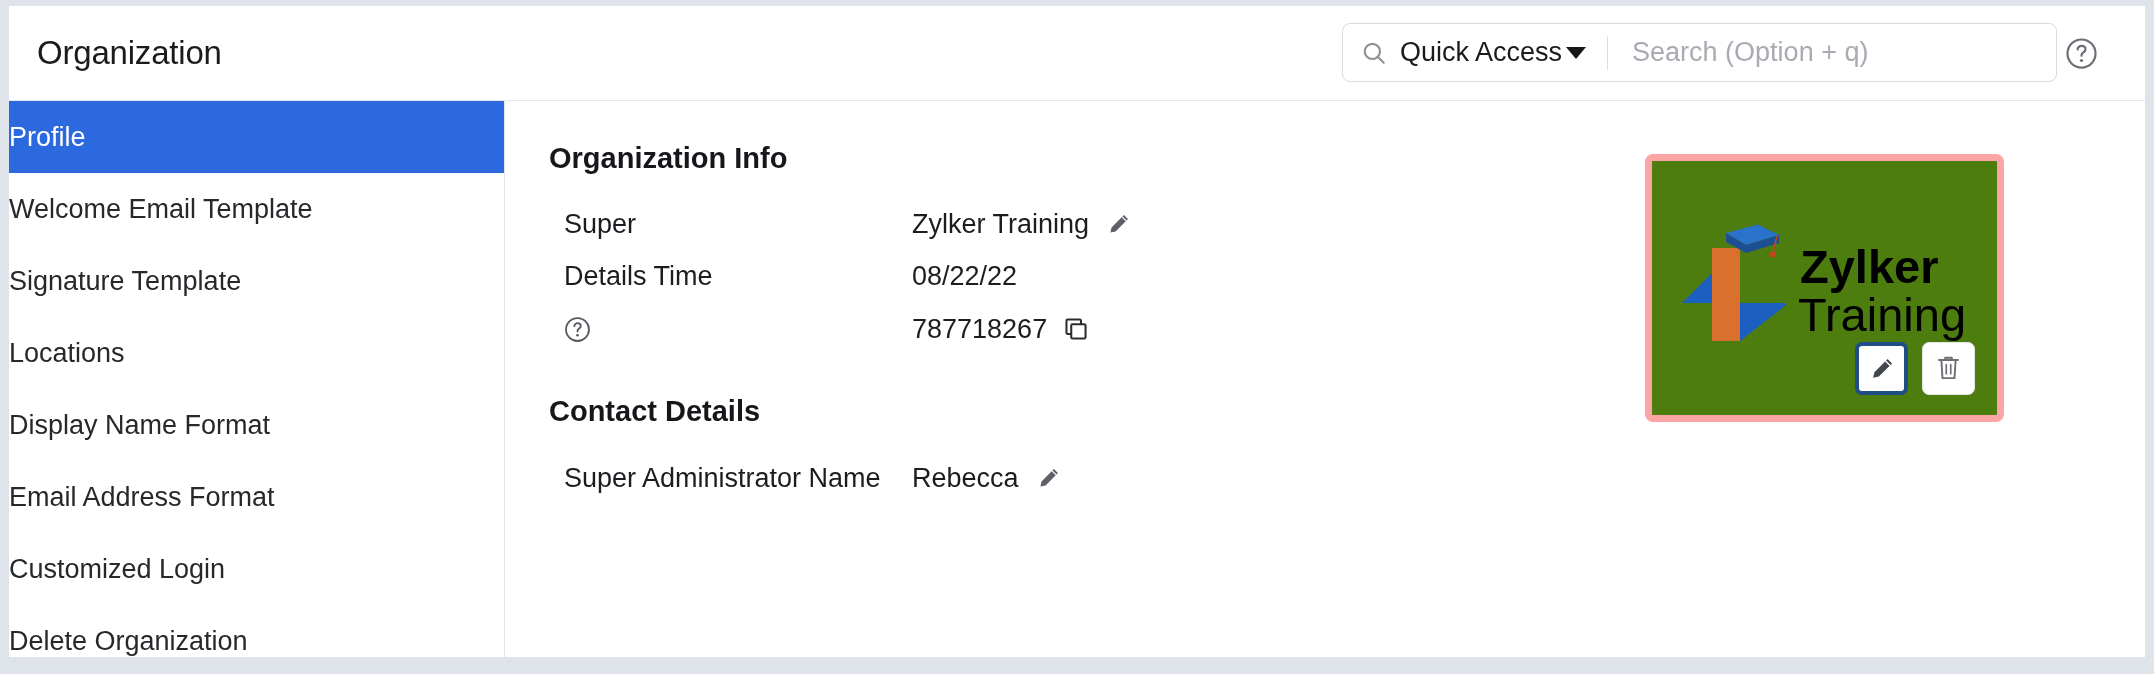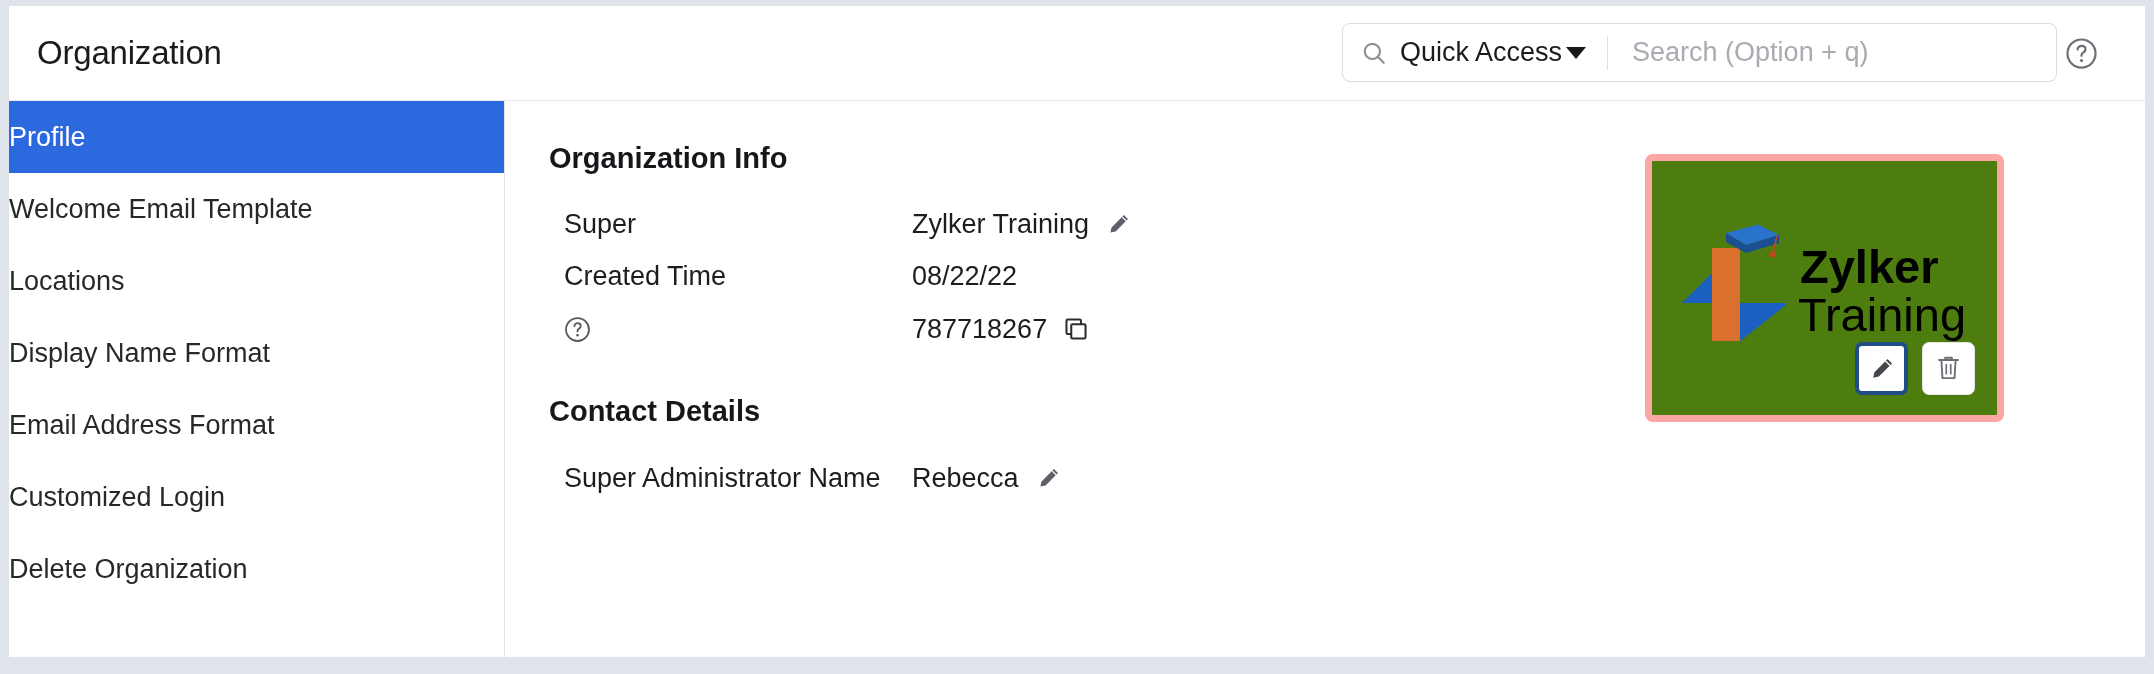--- a/index.html
+++ b/index.html
@@ -282,20 +282,23 @@
     <div class="body-split">
 
       <div class="sidebar">
         <div class="nav-item active">
           <span>Profile</span>
         </div>
         <div class="nav-item">
           <span>Welcome Email Template</span>
         </div>
         <div class="nav-item">
+          <span>Signature Template</span>
+        </div>
+        <div class="nav-item">
           <span>Locations</span>
         </div>
         <div class="nav-item">
           <span>Display Name Format</span>
         </div>
         <div class="nav-item">
           <span>Email Address Format</span>
         </div>
         <div class="nav-item">
           <span>Customized Login</span>
@@ -317,21 +320,21 @@
             <span>Zylker Training</span>
             <svg class="pencil-small" viewBox="0 0 24 24" fill="none">
               <path d="M16.8 3.6l3.6 3.6-11 11-4.6 1 1-4.6 11-11z" fill="#5d6066"></path>
               <path d="M15.2 5.2l3.6 3.6" stroke="#ffffff" stroke-width="1.1"></path>
             </svg>
           </div>
         </div>
 
         <div class="field-row row-created">
           <div class="field-label">
-            <span>Created Time</span>
+            <span>Details Time</span>
           </div>
           <div class="field-value">
             <span>08/22/22</span>
           </div>
         </div>
 
         <div class="field-row row-orgid">
           <div class="field-label">
             <svg class="qmark-small" viewBox="0 0 24 24" fill="none">
               <circle cx="12" cy="12" r="10.2" stroke="#55585e" stroke-width="1.6"></circle>

